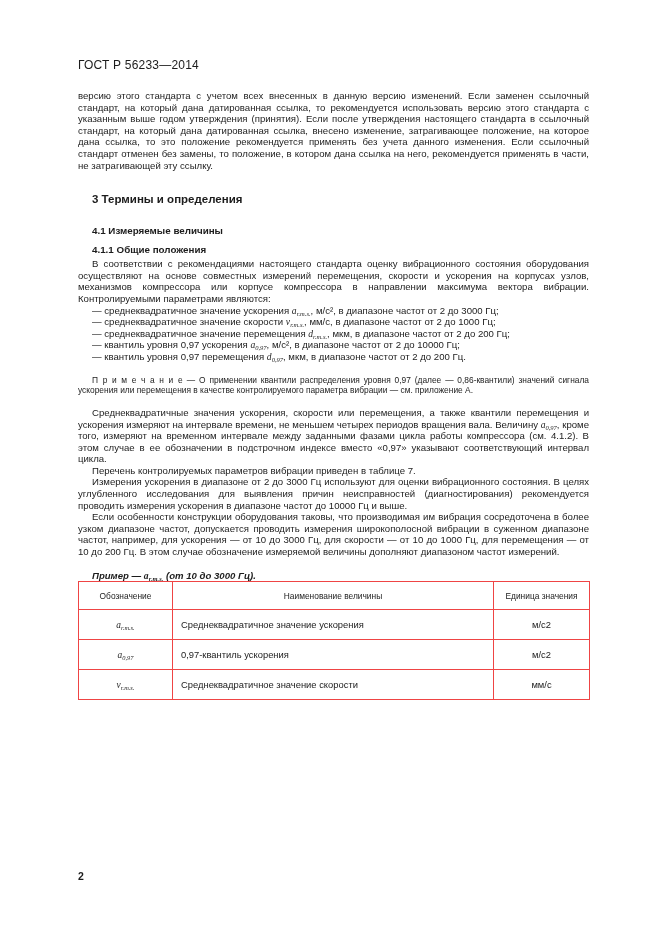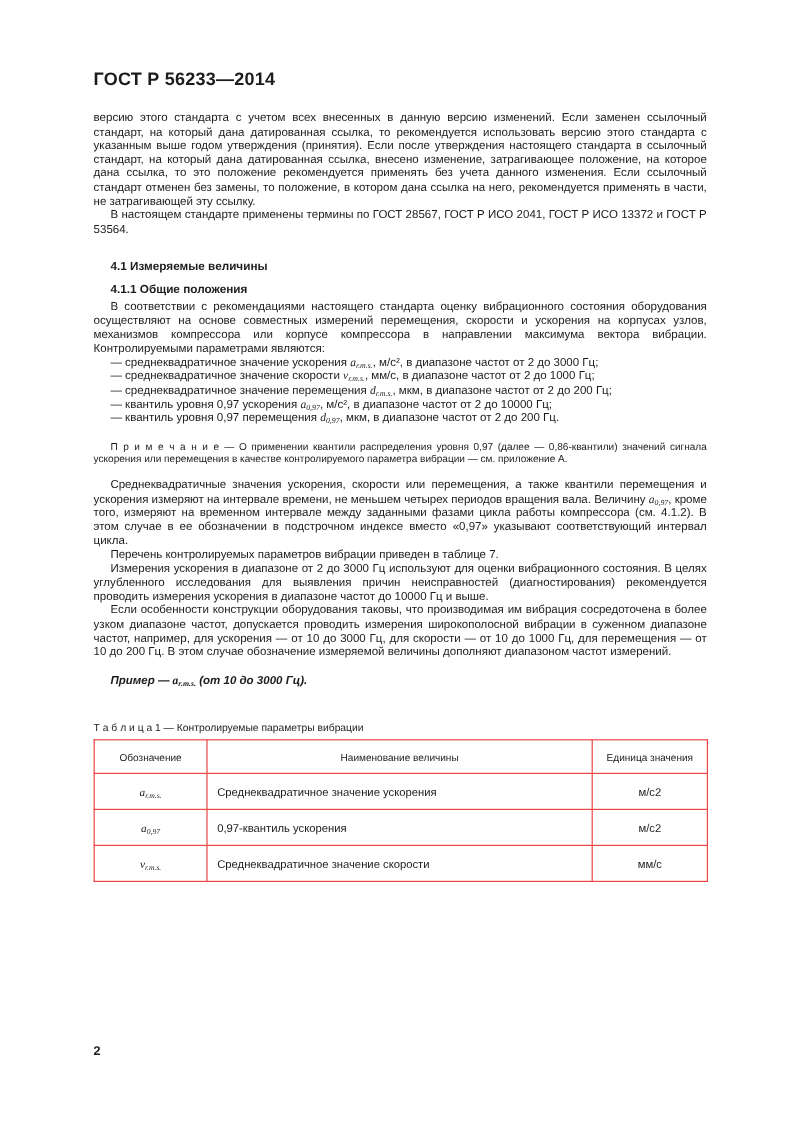--- a/index.html
+++ b/index.html
@@ -11,21 +11,21 @@
     position: relative;
   }
   .page {
     position: relative;
     width: 661px; height: 935px;
     padding: 58px 72px 0 78px;
     overflow: hidden;
     background: #ffffff;
   }
   .running-header {
-    font-size: 15px; font-weight: bold;
+    font-size: 12px; font-weight: normal;
     margin-bottom: 18px;
     letter-spacing: 0.2px;
   }
   p.body {
     font-size: 9.6px; line-height: 11.6px;
     text-align: justify;
   }
   .indent { text-indent: 14px; }
   h2.section-heading {
     font-size: 11.5px; font-weight: bold;
@@ -108,22 +108,22 @@
 </style>
 </head>
 <body>
 
 <div class="page">
 
   <div class="running-header">ГОСТ Р 56233—2014</div>
 
   <p class="body">версию этого стандарта с учетом всех внесенных в данную версию изменений. Если заменен ссылочный стандарт, на который дана датированная ссылка, то рекомендуется использовать версию этого стандарта с указанным выше годом утверждения (принятия). Если после утверждения настоящего стандарта в ссылочный стандарт, на который дана датированная ссылка, внесено изменение, затрагивающее положение, на которое дана ссылка, то это положение рекомендуется применять без учета данного изменения. Если ссылочный стандарт отменен без замены, то положение, в котором дана ссылка на него, рекомендуется применять в части, не затрагивающей эту ссылку.</p>
 
+  <h2 class="section-heading">3 Термины и определения</h2>
 
-  <p class="body indent">В настоящем стандарте применены термины по ГОСТ 28567, ГОСТ Р ИСО 2041, ГОСТ Р ИСО 13372 и ГОСТ Р 53564.</p>
 
 
   <h3 class="sub-heading">4.1 Измеряемые величины</h3>
 
   <h4 class="sub-heading2">4.1.1 Общие положения</h4>
 
   <p class="body indent">В соответствии с рекомендациями настоящего стандарта оценку вибрационного состояния оборудования осуществляют на основе совместных измерений перемещения, скорости и ускорения на корпусах узлов, механизмов компрессора или корпусе компрессора в направлении максимума вектора вибрации. Контролируемыми параметрами являются:</p>
 
   <div class="param-list">
     <div class="param-item"><span>— среднеквадратичное значение ускорения </span><span class="sym"><span>a</span><sub>r.m.s.</sub></span><span>, м/с², в диапазоне частот от 2 до 3000 Гц;</span></div>
@@ -138,21 +138,20 @@
   <p class="body indent"><span>Среднеквадратичные значения ускорения, скорости или перемещения, а также квантили перемещения и ускорения измеряют на интервале времени, не меньшем четырех периодов вращения вала. Величину </span><span class="sym"><span>a</span><sub>0,97</sub></span><span>, кроме того, измеряют на временном интервале между заданными фазами цикла работы компрессора (см. 4.1.2). В этом случае в ее обозначении в подстрочном индексе вместо «0,97» указывают соответствующий интервал цикла.</span></p>
 
   <p class="body indent">Перечень контролируемых параметров вибрации приведен в таблице 7.</p>
 
   <p class="body indent">Измерения ускорения в диапазоне от 2 до 3000 Гц используют для оценки вибрационного состояния. В целях углубленного исследования для выявления причин неисправностей (диагностирования) рекомендуется проводить измерения ускорения в диапазоне частот до 10000 Гц и выше.</p>
 
   <p class="body indent">Если особенности конструкции оборудования таковы, что производимая им вибрация сосредоточена в более узком диапазоне частот, допускается проводить измерения широкополосной вибрации в суженном диапазоне частот, например, для ускорения — от 10 до 3000 Гц, для скорости — от 10 до 1000 Гц, для перемещения — от 10 до 200 Гц. В этом случае обозначение измеряемой величины дополняют диапазоном частот измерений.</p>
 
   <p class="example"><span>Пример — </span><span class="sym"><span>a</span><sub>r.m.s.</sub></span><span> (от 10 до 3000 Гц).</span></p>
 
-  <p class="table-caption">Т а б л и ц а  1 — Контролируемые параметры вибрации</p>
 
   <table class="params-table">
     <colgroup>
       <col class="col-designation">
       <col class="col-name">
       <col class="col-unit">
     </colgroup>
     <thead>
       <tr>
         <th>Обозначение</th>

